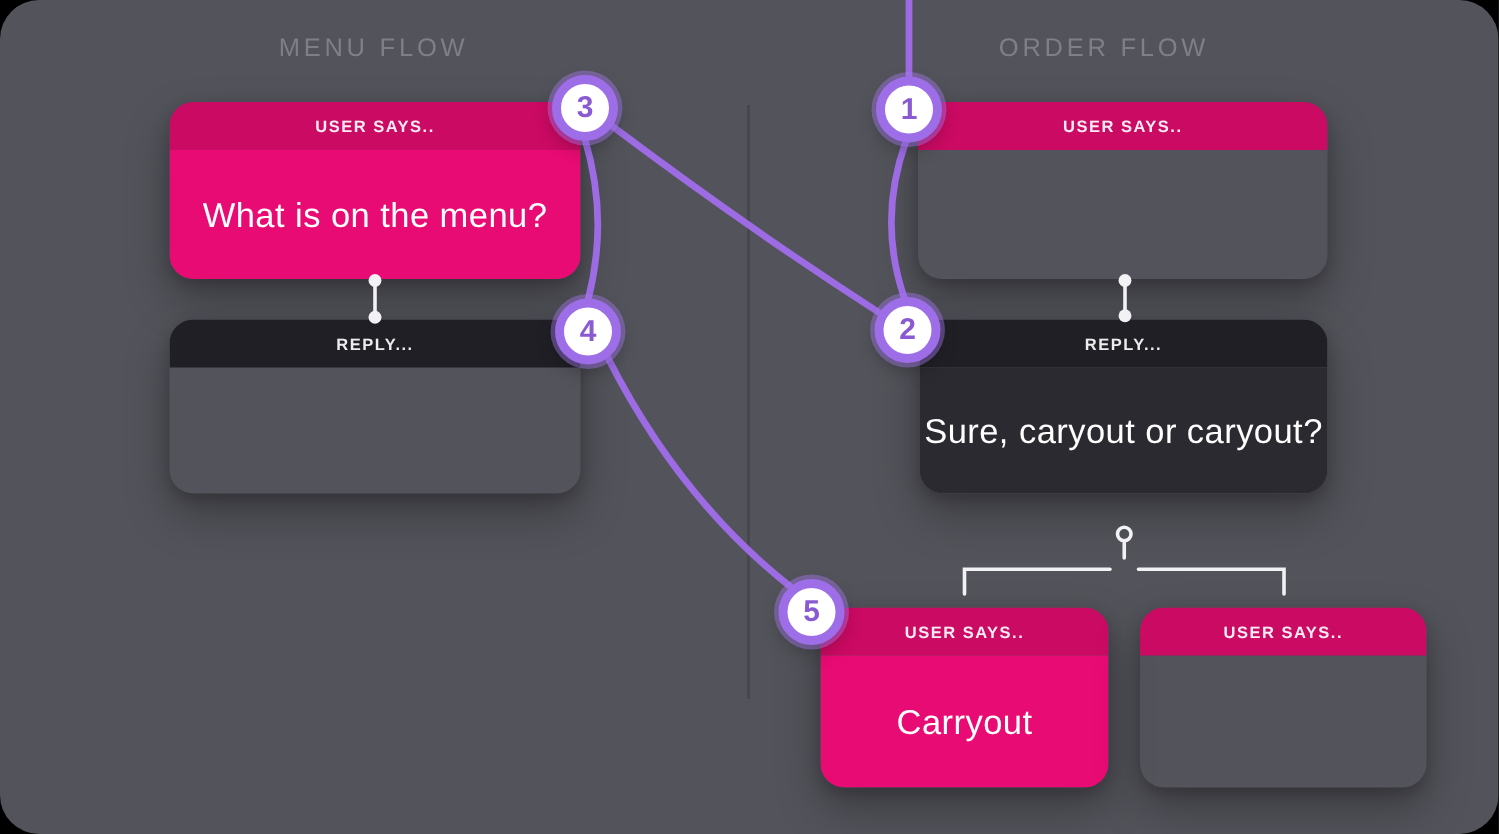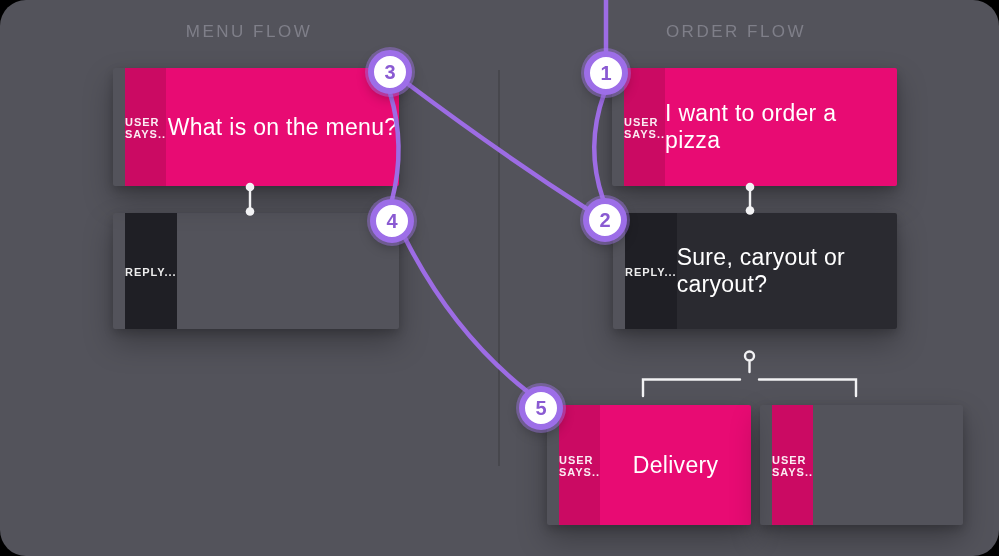--- a/index.html
+++ b/index.html
@@ -37,26 +37,25 @@
     user-select:none;
   }
   .divider{
     position:absolute;
     left:498px;top:70px;
     width:2px;height:396px;
     background:var(--divider);
   }
   .card{
     position:absolute;
-    border-radius:2px;
+    border-radius:16px;
     overflow:hidden;
     box-shadow:0 14px 30px rgba(0,0,0,0.28), 0 4px 10px rgba(0,0,0,0.18);
-    display:flex;flex-direction:row;
+    display:flex;flex-direction:column;
     cursor:pointer;
-    padding-left:12px;
   }
   .card .card-header{
     flex:0 0 30px;
     display:flex;align-items:center;justify-content:center;
     font-size:11px;font-weight:600;
     letter-spacing:1px;
     color:rgba(255,255,255,0.92);
     padding-top:2px;
   }
   .card .card-body{
@@ -121,31 +120,30 @@
     <div class="card-header">USER SAYS..</div>
     <div class="card-body">What is on the menu?</div>
   </div>
 
   <div class="card reply" style="left:113px;top:213px;width:274px;height:116px">
     <div class="card-header">REPLY...</div>
   </div>
 
   <div class="card user" style="left:612px;top:68px;width:273px;height:118px">
     <div class="card-header">USER SAYS..</div>
-    <div class="card-body">I want to order a pizza</div>
   </div>
 
   <div class="card reply" style="left:613px;top:213px;width:272px;height:116px">
     <div class="card-header">REPLY...</div>
     <div class="card-body">Sure, caryout or caryout?</div>
   </div>
 
   <div class="card user" style="left:547px;top:405px;width:192px;height:120px">
     <div class="card-header">USER SAYS..</div>
-    <div class="card-body">Delivery</div>
+    <div class="card-body">Carryout</div>
   </div>
 
   <div class="card user" style="left:760px;top:405px;width:191px;height:120px">
     <div class="card-header">USER SAYS..</div>
   </div>
 
   <svg id="connector-layer" viewBox="0 0 999 556" xmlns="http://www.w3.org/2000/svg">
 
     <path class="purple-path" d="M 606 0 L 606 52"></path>
     <path class="purple-path" d="M 604 94 Q 585 147 603 199"></path>

